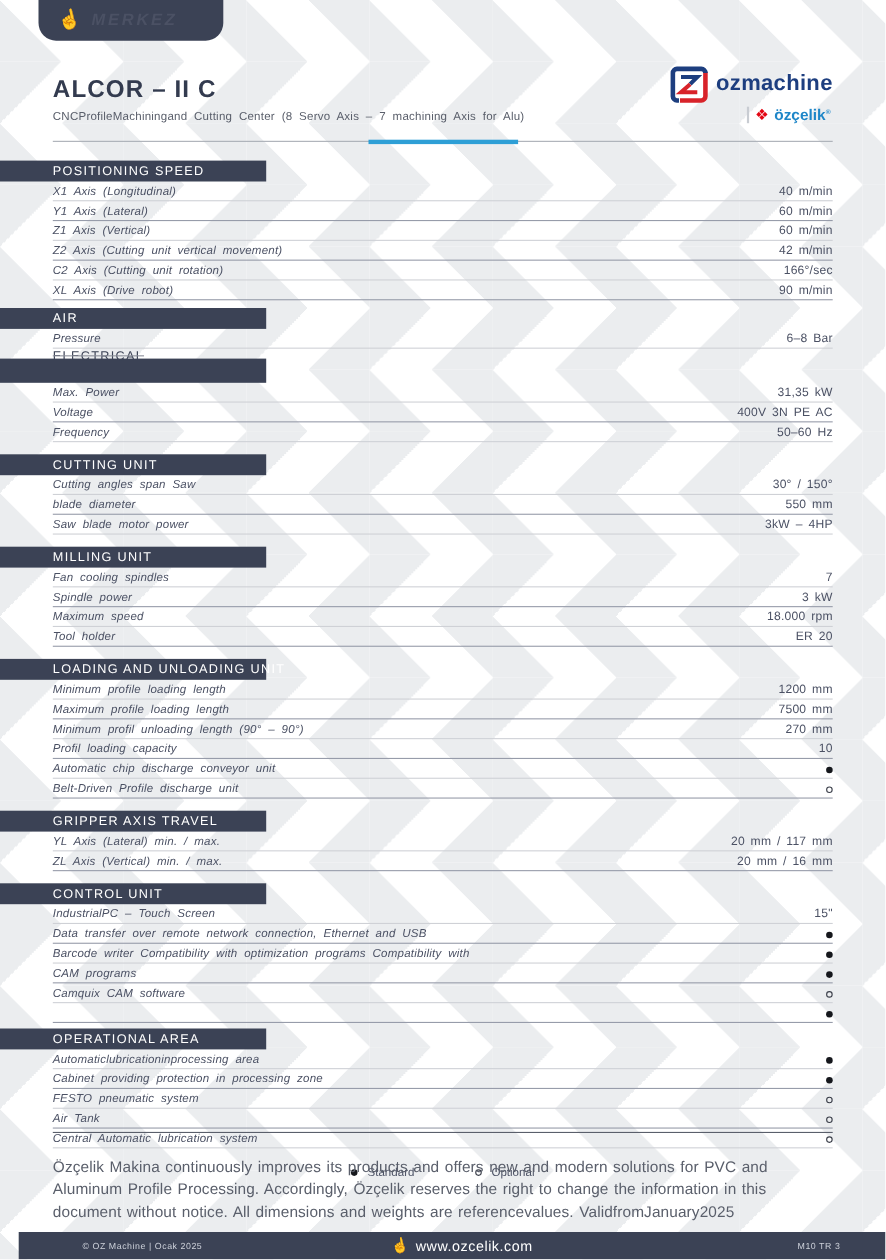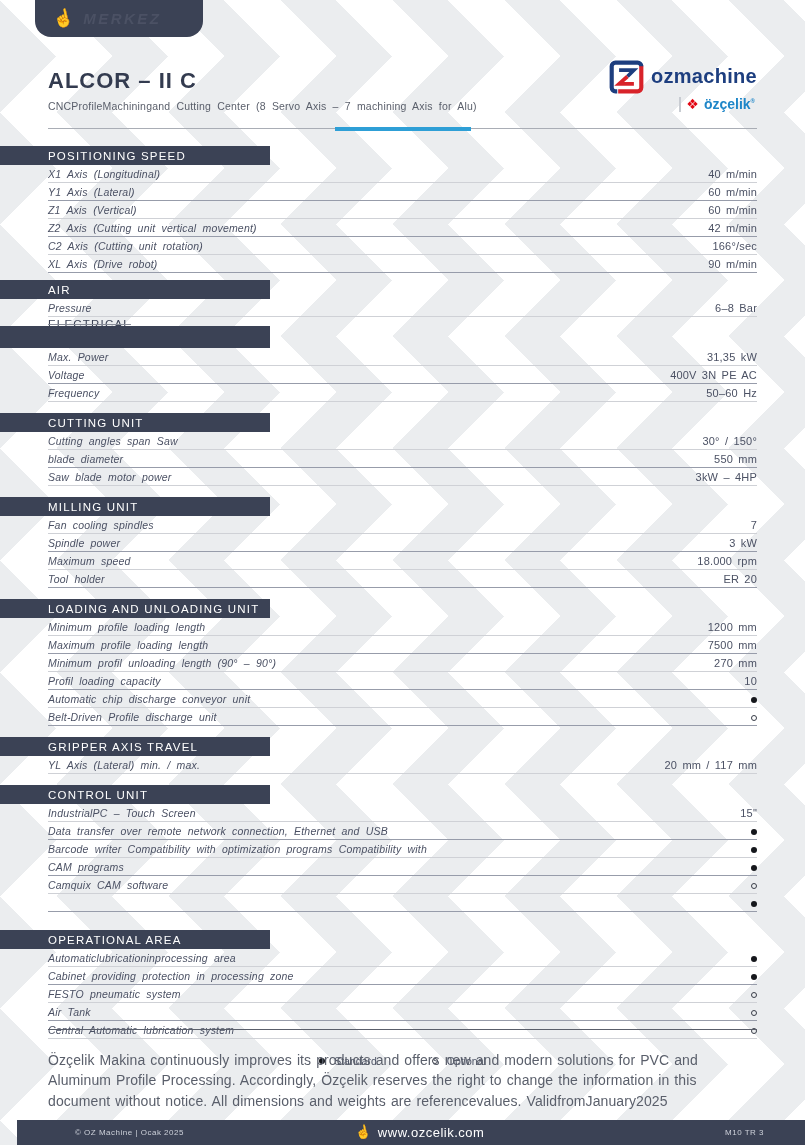--- a/index.html
+++ b/index.html
@@ -37,22 +37,22 @@
   .ozcelik-name { font-size:14px; font-weight:bold; color:#1e86c8; }
   .ozcelik-name sup { font-size:6px; }
   .divider { margin:14px 48px 0 48px; height:5px; position:relative; }
   .divider .line { position:absolute; top:2px; left:0; right:0; height:1px; background:#a9adb5; }
   .divider .accent { position:absolute; top:1px; left:50%; transform:translateX(-50%); width:136px; height:4px; background:#2e9fd6; }
   
   .sec { margin-top:11px; }
   .sec-first { margin-top:15px; }
   .sec-air { margin-top:7px; }
   .sec-electrical { margin-top:9px; }
-  .sec-operational { margin-top:18px; }
-  .sec-bar { width:270px; height:19px; background:#3b4255; display:flex; align-items:center; padding-left:48px; position:relative; }
+  .sec-operational { margin-top:5px; }
+  .sec-bar { width:242px; height:19px; background:#3b4255; display:flex; align-items:center; padding-left:48px; position:relative; }
   .sec-title { color:#fff; font-size:11.5px; letter-spacing:1.2px; white-space:nowrap; }
   .sec-electrical .sec-bar { height:22px; }
   .sec-electrical .sec-title { position:absolute; top:-8px; left:48px; color:#3b4255; text-decoration:line-through; text-decoration-color:#8a8e99; }
   .rows { }
   .row { height:18px; display:flex; justify-content:space-between; align-items:flex-end;
          margin:0 48px; padding:0 0 2px 0; border-bottom:1px solid #cfd1d6; }
   .rows .row:nth-child(even) { border-bottom-color:#979caa; }
   .lbl { font-size:10.5px; color:#4b5164; letter-spacing:0.2px; word-spacing:3px; white-space:nowrap;font-style:italic; }
   .val { font-size:11px; color:#4b5164; letter-spacing:0.2px; word-spacing:2px; white-space:nowrap; }
   .dot { width:6px; height:6px; border-radius:50%; display:inline-block; margin-bottom:2px; }
@@ -256,20 +256,24 @@
 
   <div class="sec">
     <div class="sec-bar">
       <span class="sec-title">GRIPPER AXIS TRAVEL</span>
     </div>
     <div class="rows">
       <div class="row">
           <span class="lbl">YL Axis (Lateral) min. / max.</span>
           <span class="val">20 mm / 117 mm</span>
         </div>
+      <div class="row">
+          <span class="lbl">ZL Axis (Vertical) min. / max.</span>
+          <span class="val">20 mm / 16 mm</span>
+        </div>
     </div>
   </div>
 
   <div class="sec">
     <div class="sec-bar">
       <span class="sec-title">CONTROL UNIT</span>
     </div>
     <div class="rows">
       <div class="row">
           <span class="lbl">IndustrialPC – Touch Screen</span>

